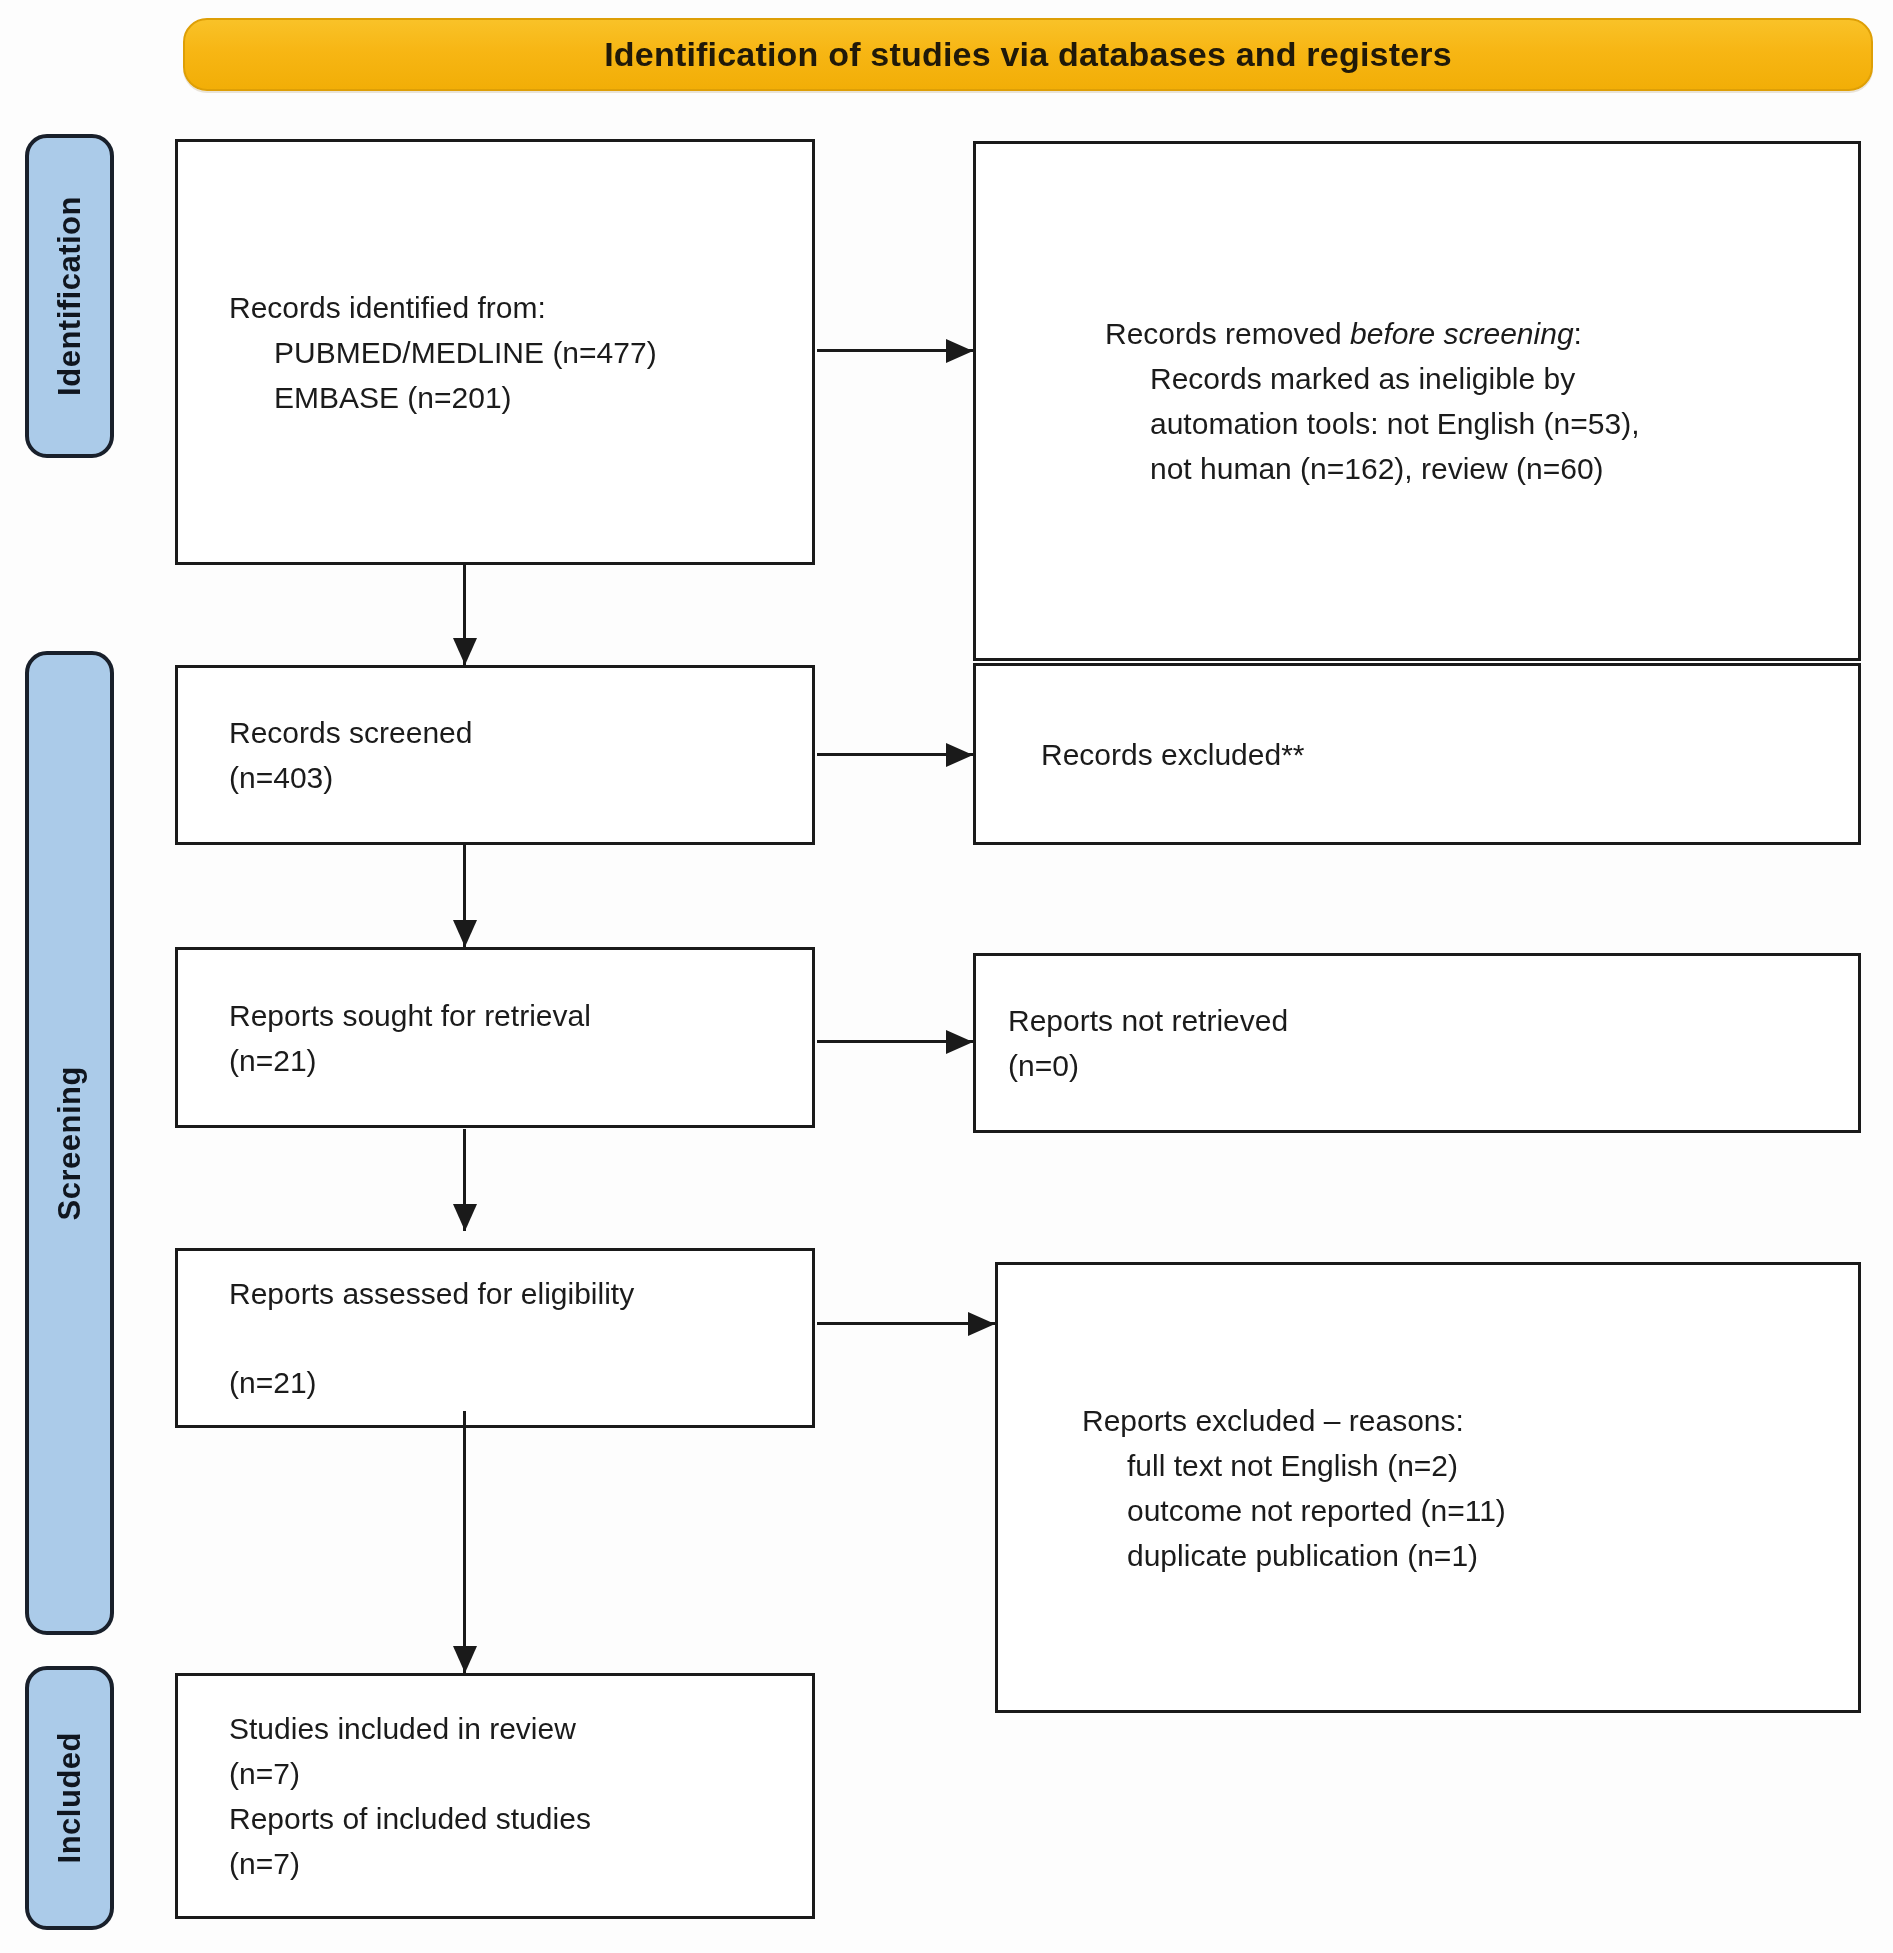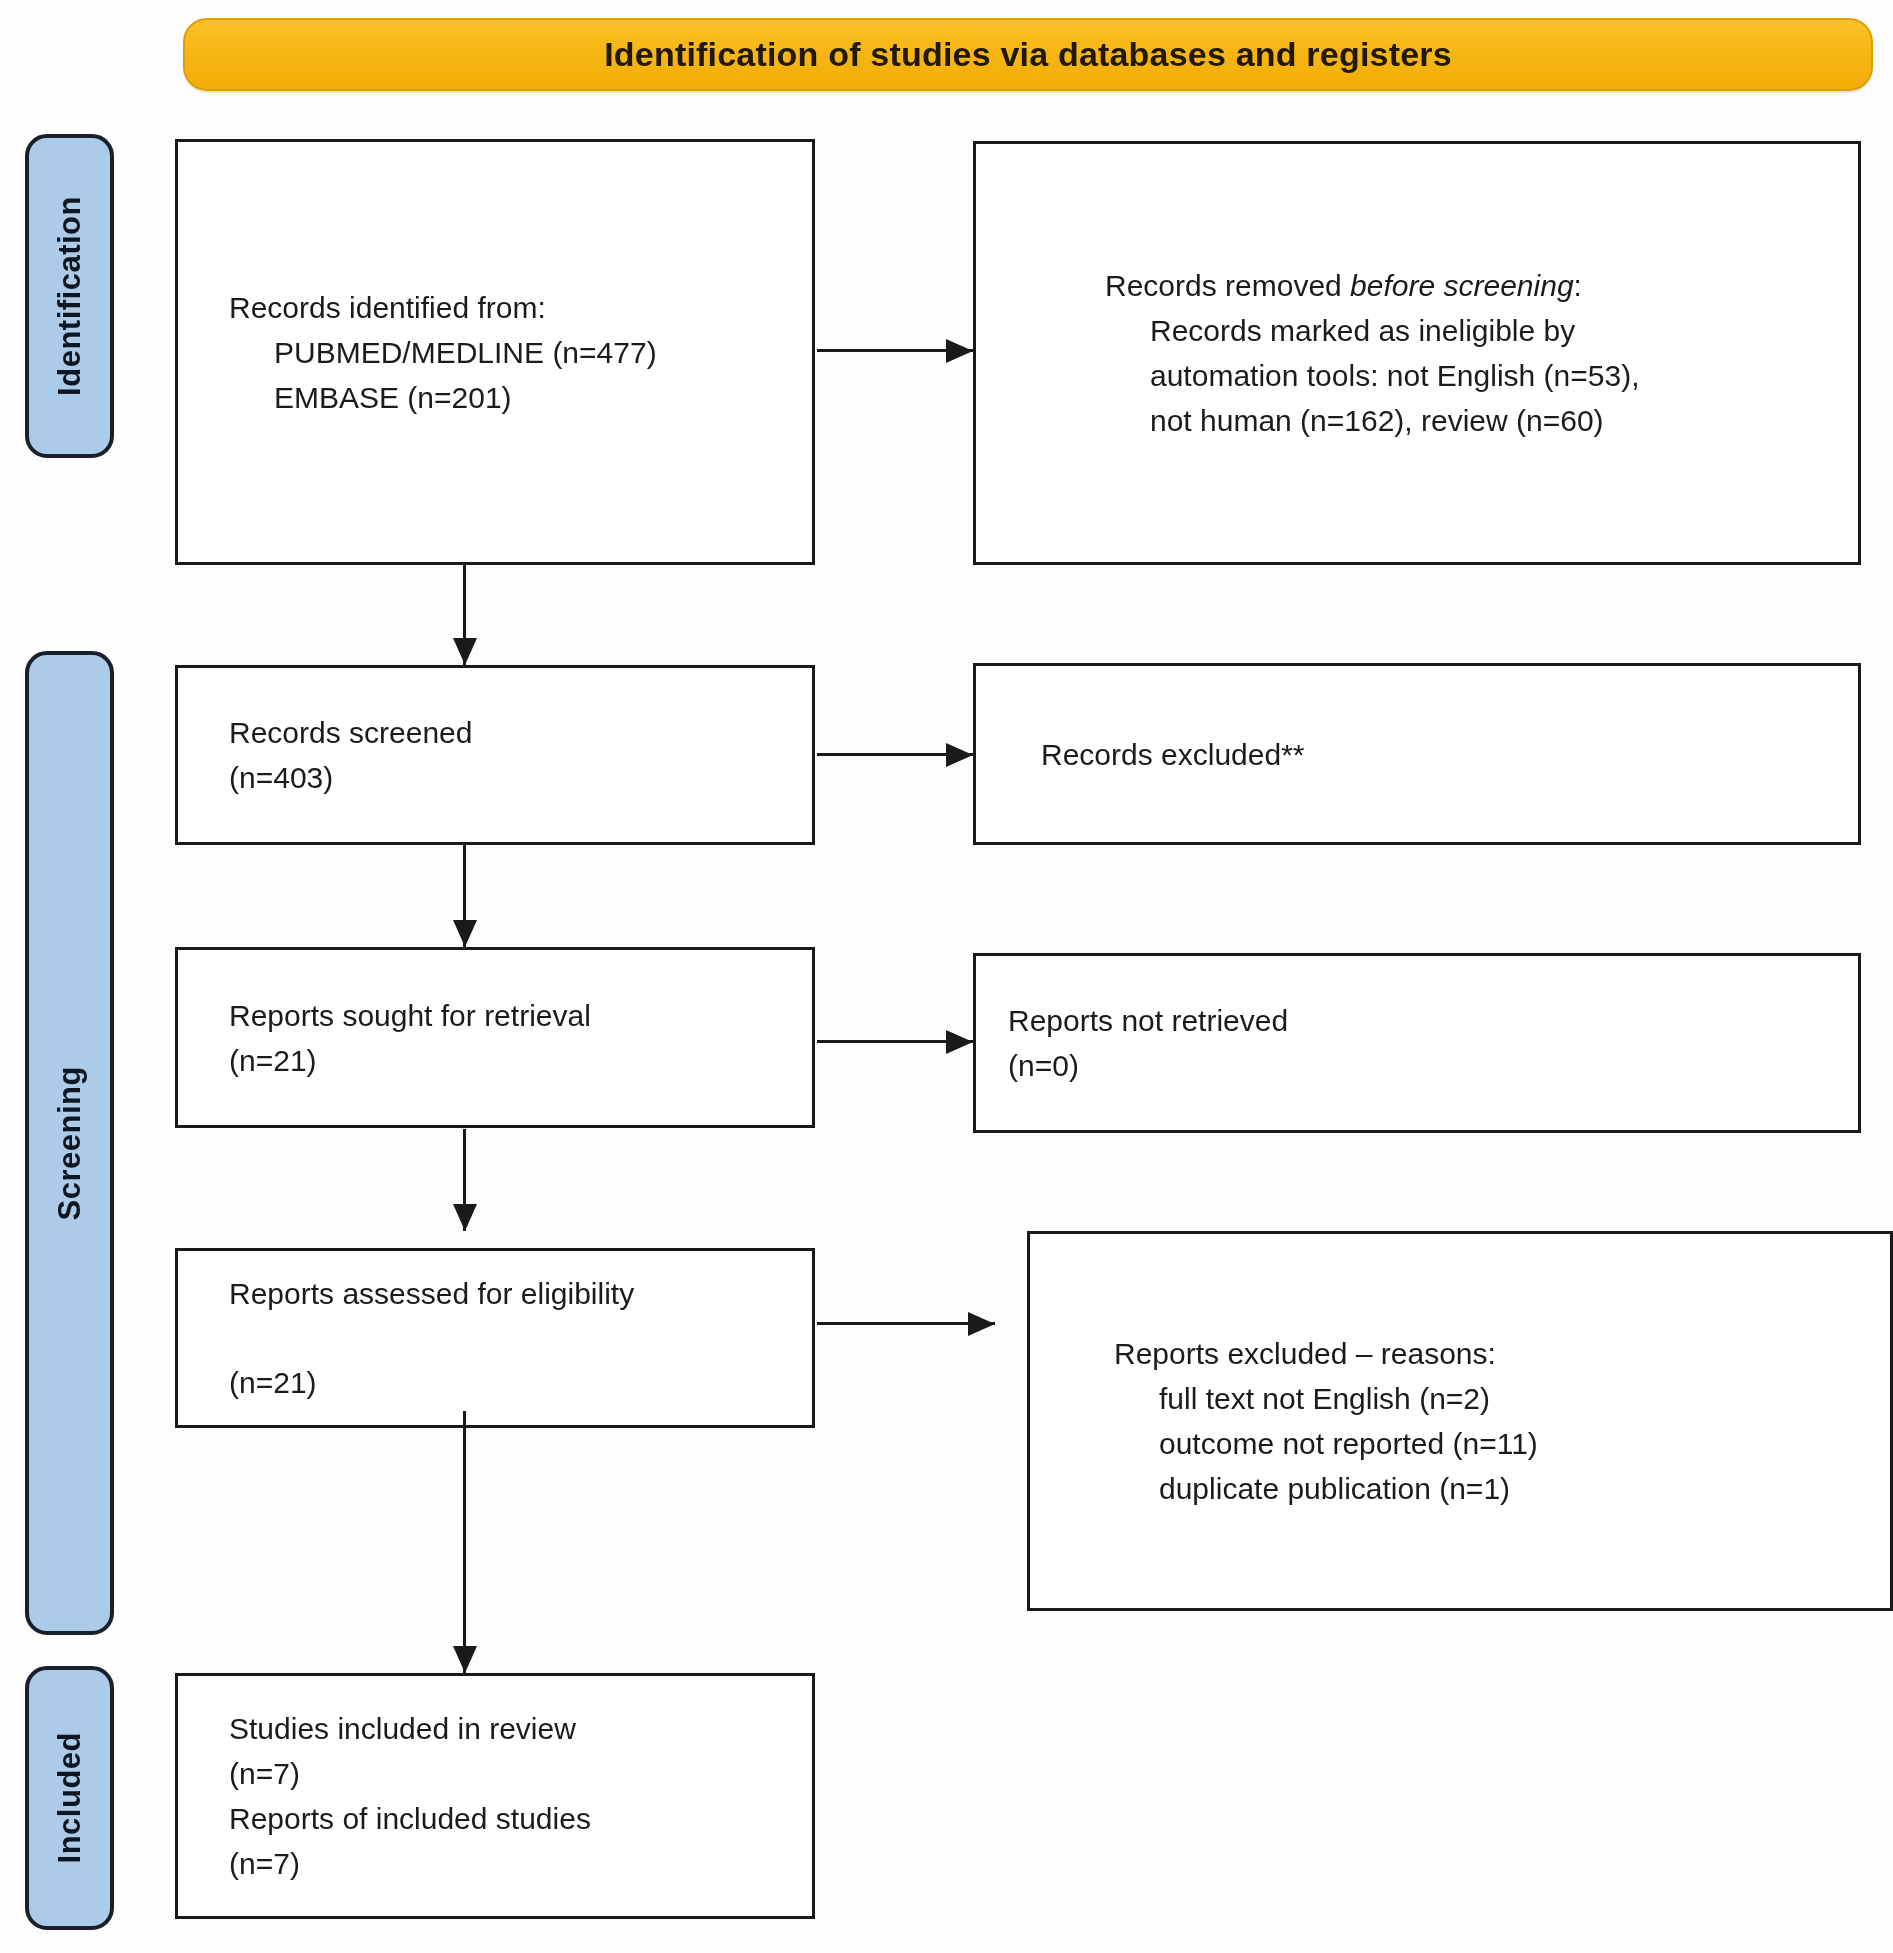--- a/index.html
+++ b/index.html
@@ -110,34 +110,34 @@
       <div class="line"><span>Reports assessed for eligibility</span></div>
       <div class="line"><span>(n=21)</span></div>
     </div>
   <div class="box" style="left:175px;top:1673px;width:640px;height:246px;">
       <div class="line"><span>Studies included in review</span></div>
       <div class="line"><span>(n=7)</span></div>
       <div class="line"><span>Reports of included studies</span></div>
       <div class="line"><span>(n=7)</span></div>
     </div>
 
-  <div class="box pad-lg" style="left:973px;top:141px;width:888px;height:424px;">
+  <div class="box pad-lg" style="left:973px;top:141px;width:888px;height:520px;">
       <div class="line"><span>Records removed </span><span class="italic">before screening</span><span>:</span></div>
       <div class="line indent"><span>Records marked as ineligible by</span></div>
       <div class="line indent"><span>automation tools: not English (n=53),</span></div>
       <div class="line indent"><span>not human (n=162), review (n=60)</span></div>
     </div>
   <div class="box pad-md" style="left:973px;top:663px;width:888px;height:182px;">
       <div class="line"><span>Records excluded**</span></div>
     </div>
   <div class="box pad-md" style="left:973px;top:953px;width:888px;height:180px;padding-left:32px;">
       <div class="line"><span>Reports not retrieved</span></div>
       <div class="line"><span>(n=0)</span></div>
     </div>
-  <div class="box pad-r4" style="left:995px;top:1231px;width:866px;height:380px;margin-left:32px;">
+  <div class="box pad-r4" style="left:995px;top:1262px;width:866px;height:451px;">
       <div class="line"><span>Reports excluded – reasons:</span></div>
       <div class="line indent"><span>full text not English (n=2)</span></div>
       <div class="line indent"><span>outcome not reported (n=11)</span></div>
       <div class="line indent"><span>duplicate publication (n=1)</span></div>
     </div>
 
   <div class="arrow-v" style="left:463px;top:564px;height:101px;"></div>
   <div class="arrow-v" style="left:463px;top:845px;height:102px;"></div>
   <div class="arrow-v" style="left:463px;top:1129px;height:102px;"></div>
   <div class="arrow-v" style="left:463px;top:1411px;height:262px;"></div>

